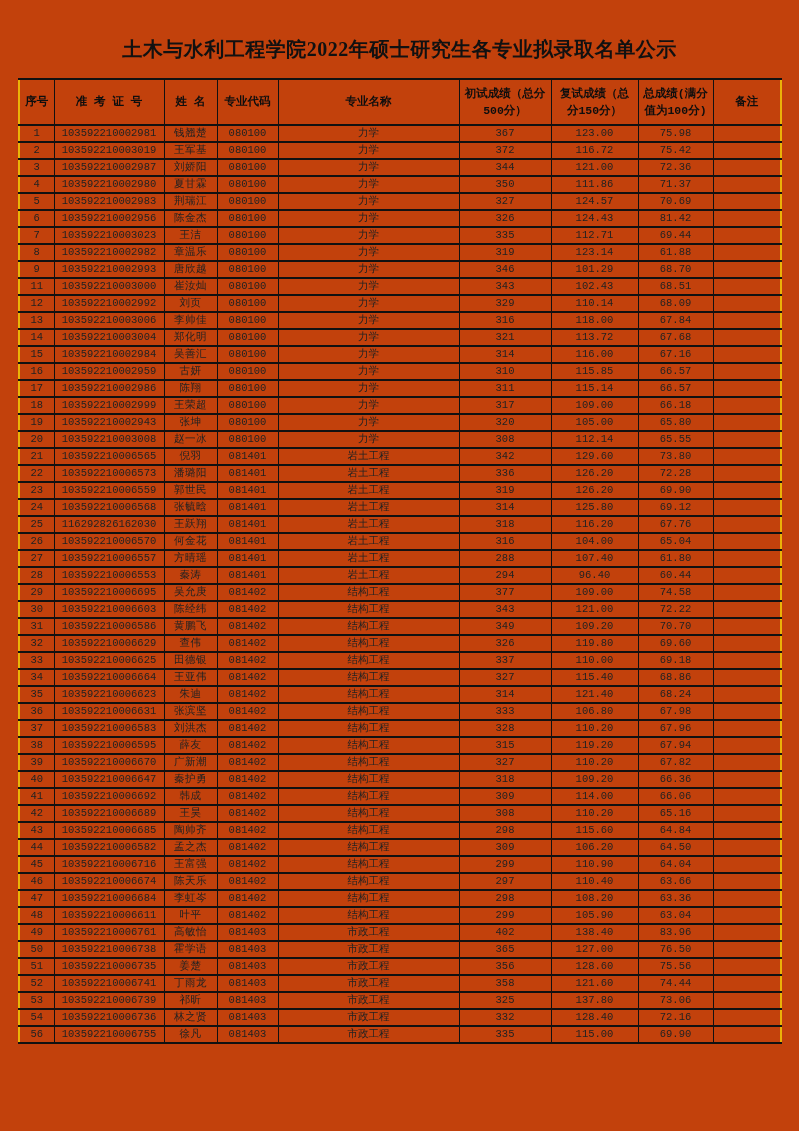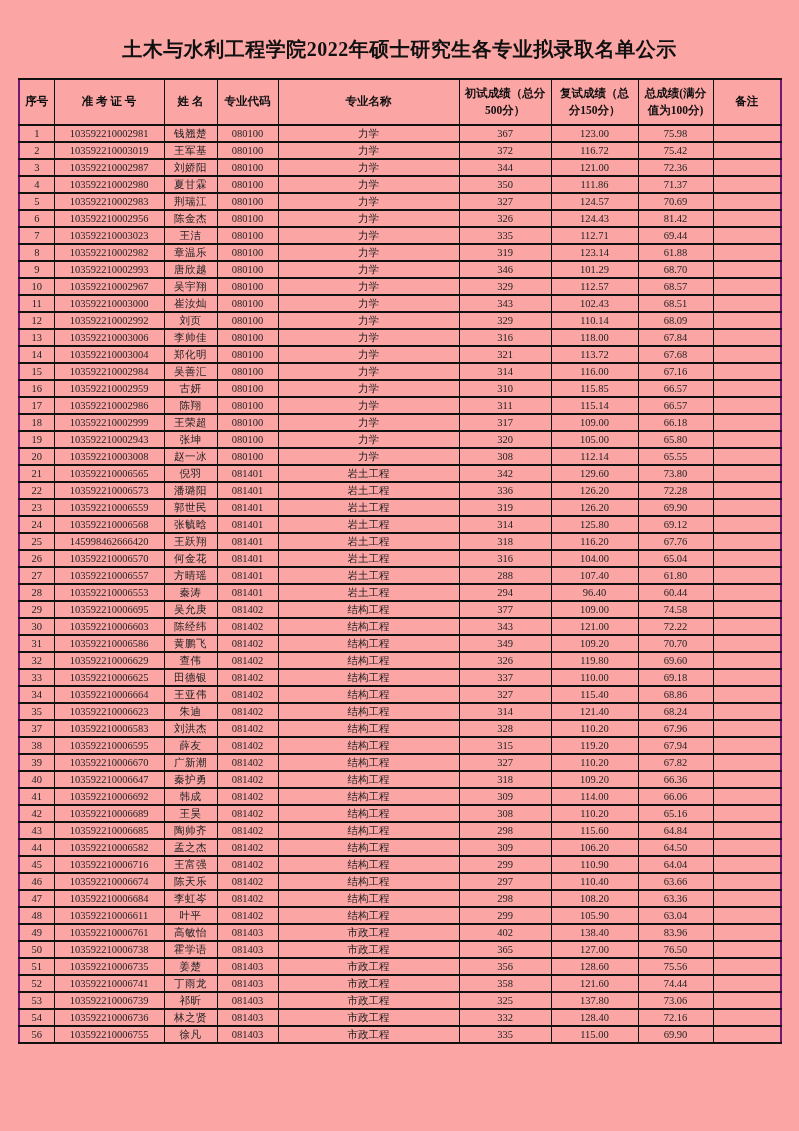--- a/index.html
+++ b/index.html
@@ -4,21 +4,21 @@
 <style>
   html, body {
     margin: 0;
     padding: 0;
     background: #ffffff;
   }
   .page {
     position: relative;
     width: 799px;
     height: 1131px;
-    background: #fca5a5;
+    background: #c2410c;
     font-family: "Liberation Serif", "DejaVu Serif", serif;
     color: #1b1b1b;
     overflow: hidden;
   }
   .doc-title {
     position: absolute;
     top: 36px;
     left: 0;
     width: 100%;
     text-align: center;
@@ -27,21 +27,22 @@
     letter-spacing: 0.5px;
     color: #111;
   }
   table.roster {
     position: absolute;
     left: 18px;
     top: 78px;
     width: 762px;
     border-collapse: collapse;
     table-layout: fixed;
-    border: 2px solid #701a75;
+    border: 2px solid #eab308;
+    font-family: Liberation Mono, monospace;
   }
   table.roster th,
   table.roster td {
     border-left: 1px solid #111;
     border-right: 1px solid #111;
     border-top: 2px solid #111;
     border-bottom: 2px solid #111;
     text-align: center;
     vertical-align: middle;
     overflow: hidden;
@@ -193,31 +194,20 @@
           <td>103592210002993</td>
           <td class="cell-name">唐欣越</td>
           <td>080100</td>
           <td>力学</td>
           <td>346</td>
           <td>101.29</td>
           <td>68.70</td>
           <td></td>
         </tr>
         <tr>
-          <td>10</td>
-          <td>103592210002967</td>
-          <td class="cell-name">吴宇翔</td>
-          <td>080100</td>
-          <td>力学</td>
-          <td>329</td>
-          <td>112.57</td>
-          <td>68.57</td>
-          <td></td>
-        </tr>
-        <tr>
           <td>11</td>
           <td>103592210003000</td>
           <td class="cell-name">崔汝灿</td>
           <td>080100</td>
           <td>力学</td>
           <td>343</td>
           <td>102.43</td>
           <td>68.51</td>
           <td></td>
         </tr>
@@ -359,21 +349,21 @@
           <td class="cell-name">张毓晗</td>
           <td>081401</td>
           <td>岩土工程</td>
           <td>314</td>
           <td>125.80</td>
           <td>69.12</td>
           <td></td>
         </tr>
         <tr>
           <td>25</td>
-          <td>145998462666420</td>
+          <td>116292826162030</td>
           <td class="cell-name">王跃翔</td>
           <td>081401</td>
           <td>岩土工程</td>
           <td>318</td>
           <td>116.20</td>
           <td>67.76</td>
           <td></td>
         </tr>
         <tr>
           <td>26</td>
@@ -479,20 +469,31 @@
           <td>103592210006623</td>
           <td class="cell-name">朱迪</td>
           <td>081402</td>
           <td>结构工程</td>
           <td>314</td>
           <td>121.40</td>
           <td>68.24</td>
           <td></td>
         </tr>
         <tr>
+          <td>36</td>
+          <td>103592210006631</td>
+          <td class="cell-name">张滨坚</td>
+          <td>081402</td>
+          <td>结构工程</td>
+          <td>333</td>
+          <td>106.80</td>
+          <td>67.98</td>
+          <td></td>
+        </tr>
+        <tr>
           <td>37</td>
           <td>103592210006583</td>
           <td class="cell-name">刘洪杰</td>
           <td>081402</td>
           <td>结构工程</td>
           <td>328</td>
           <td>110.20</td>
           <td>67.96</td>
           <td></td>
         </tr>

